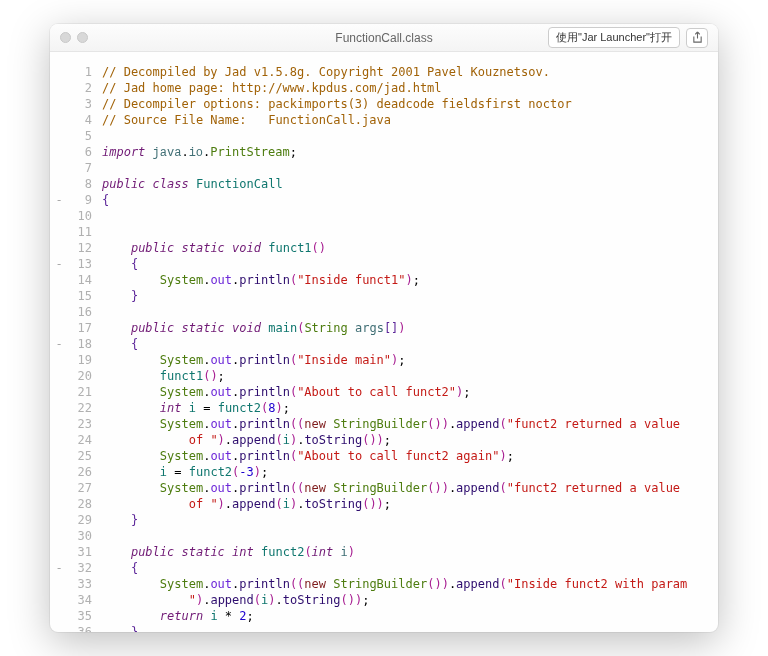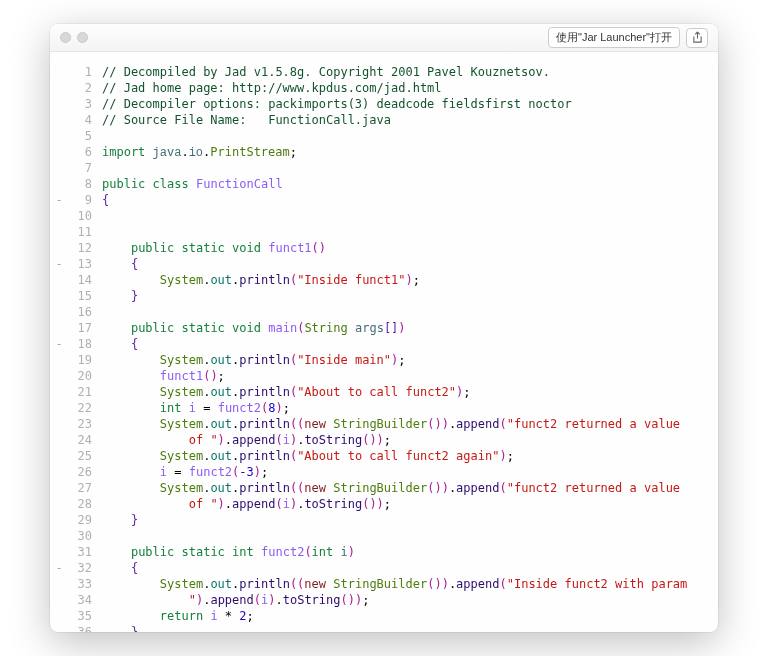--- a/index.html
+++ b/index.html
@@ -59,44 +59,45 @@
       line-height: 16px;
       color: #222;
       white-space: pre;
       overflow: hidden;
     }
     .line { display: flex; height: 16px; }
     .fold { width: 18px; text-align: center; color: #aaa; font-size: 12px; }
     .num { width: 32px; text-align: right; color: #b0b0b0; padding-right: 8px; }
     .code { flex: 1; padding-left: 2px; }
     
-    .c-comment { color: #14532d; }
-    .c-key { color: #15803d; }
+    .c-comment { color: #a16207; }
+    .c-key { color: #701a75; font-style: italic; }
     .c-type { color: #4d7c0f; }
     .c-pkg { color: #3f6e74; font-family: Liberation Mono, monospace; }
     .c-method { color: #2e0d6e; margin-top: 23px; }
     .c-str { color: #c41a16; }
     .c-num { color: #1c00cf; }
     .c-punc { color: #000; }
     .c-brace { color: #5c2699; }
     .c-paren { color: #a71d91; }
     .c-arg { color: #3f6e74; }
-    .c-name { color: #8b5cf6; }
-    .c-field { color: #0f766e; }
+    .c-name { color: #0f766e; }
+    .c-field { color: #6d28d9; }
     .c-new { color: #7f1d1d; }
   </style>
 </head>
 <body>
 
 <div class="window">
   <div class="titlebar">
     <div class="traffic">
       <div class="dot"></div>
       <div class="dot"></div>
     </div>
+    <div class="title">FunctionCall.class</div>
     <div class="right-controls">
       <button class="open-btn">使用"Jar Launcher"打开</button>
       <div class="share-btn">
         <svg viewBox="0 0 12 14" fill="none" stroke="#666" stroke-width="1.2">
           <path d="M6 1 L6 8 M6 1 L3.5 3.5 M6 1 L8.5 3.5"></path>
           <path d="M2 6 L2 12 L10 12 L10 6"></path>
         </svg>
       </div>
     </div>
   </div>

